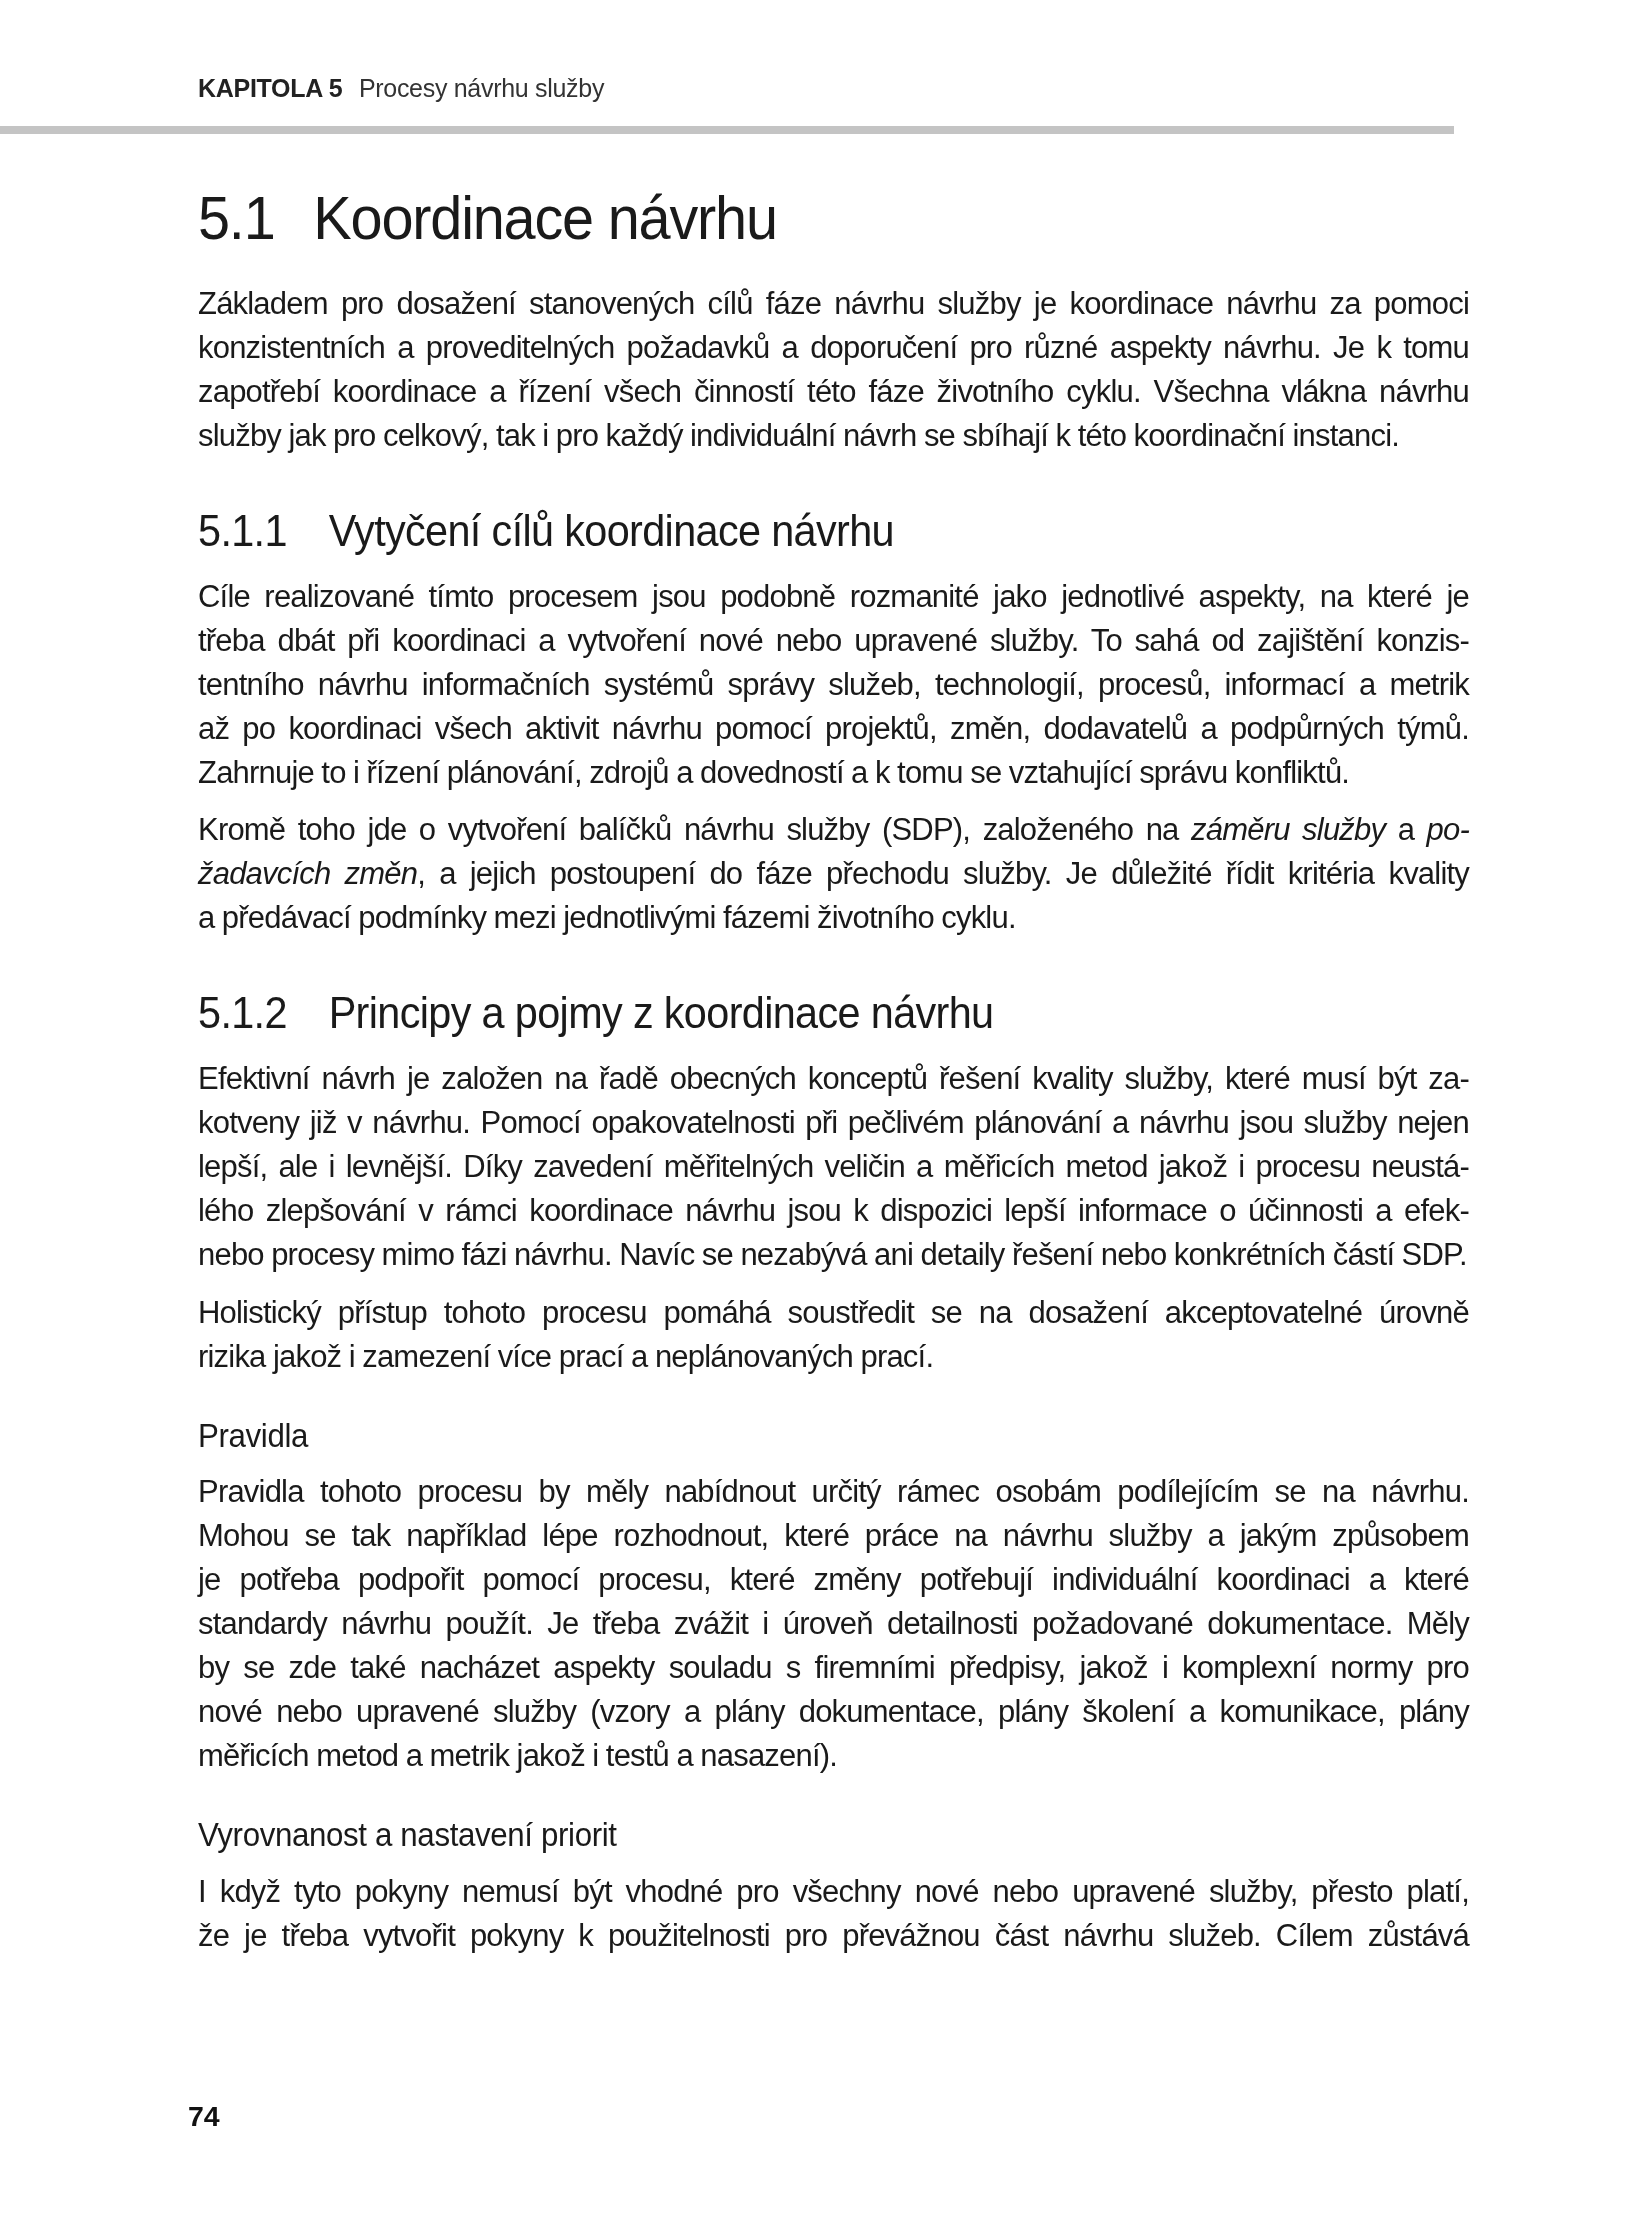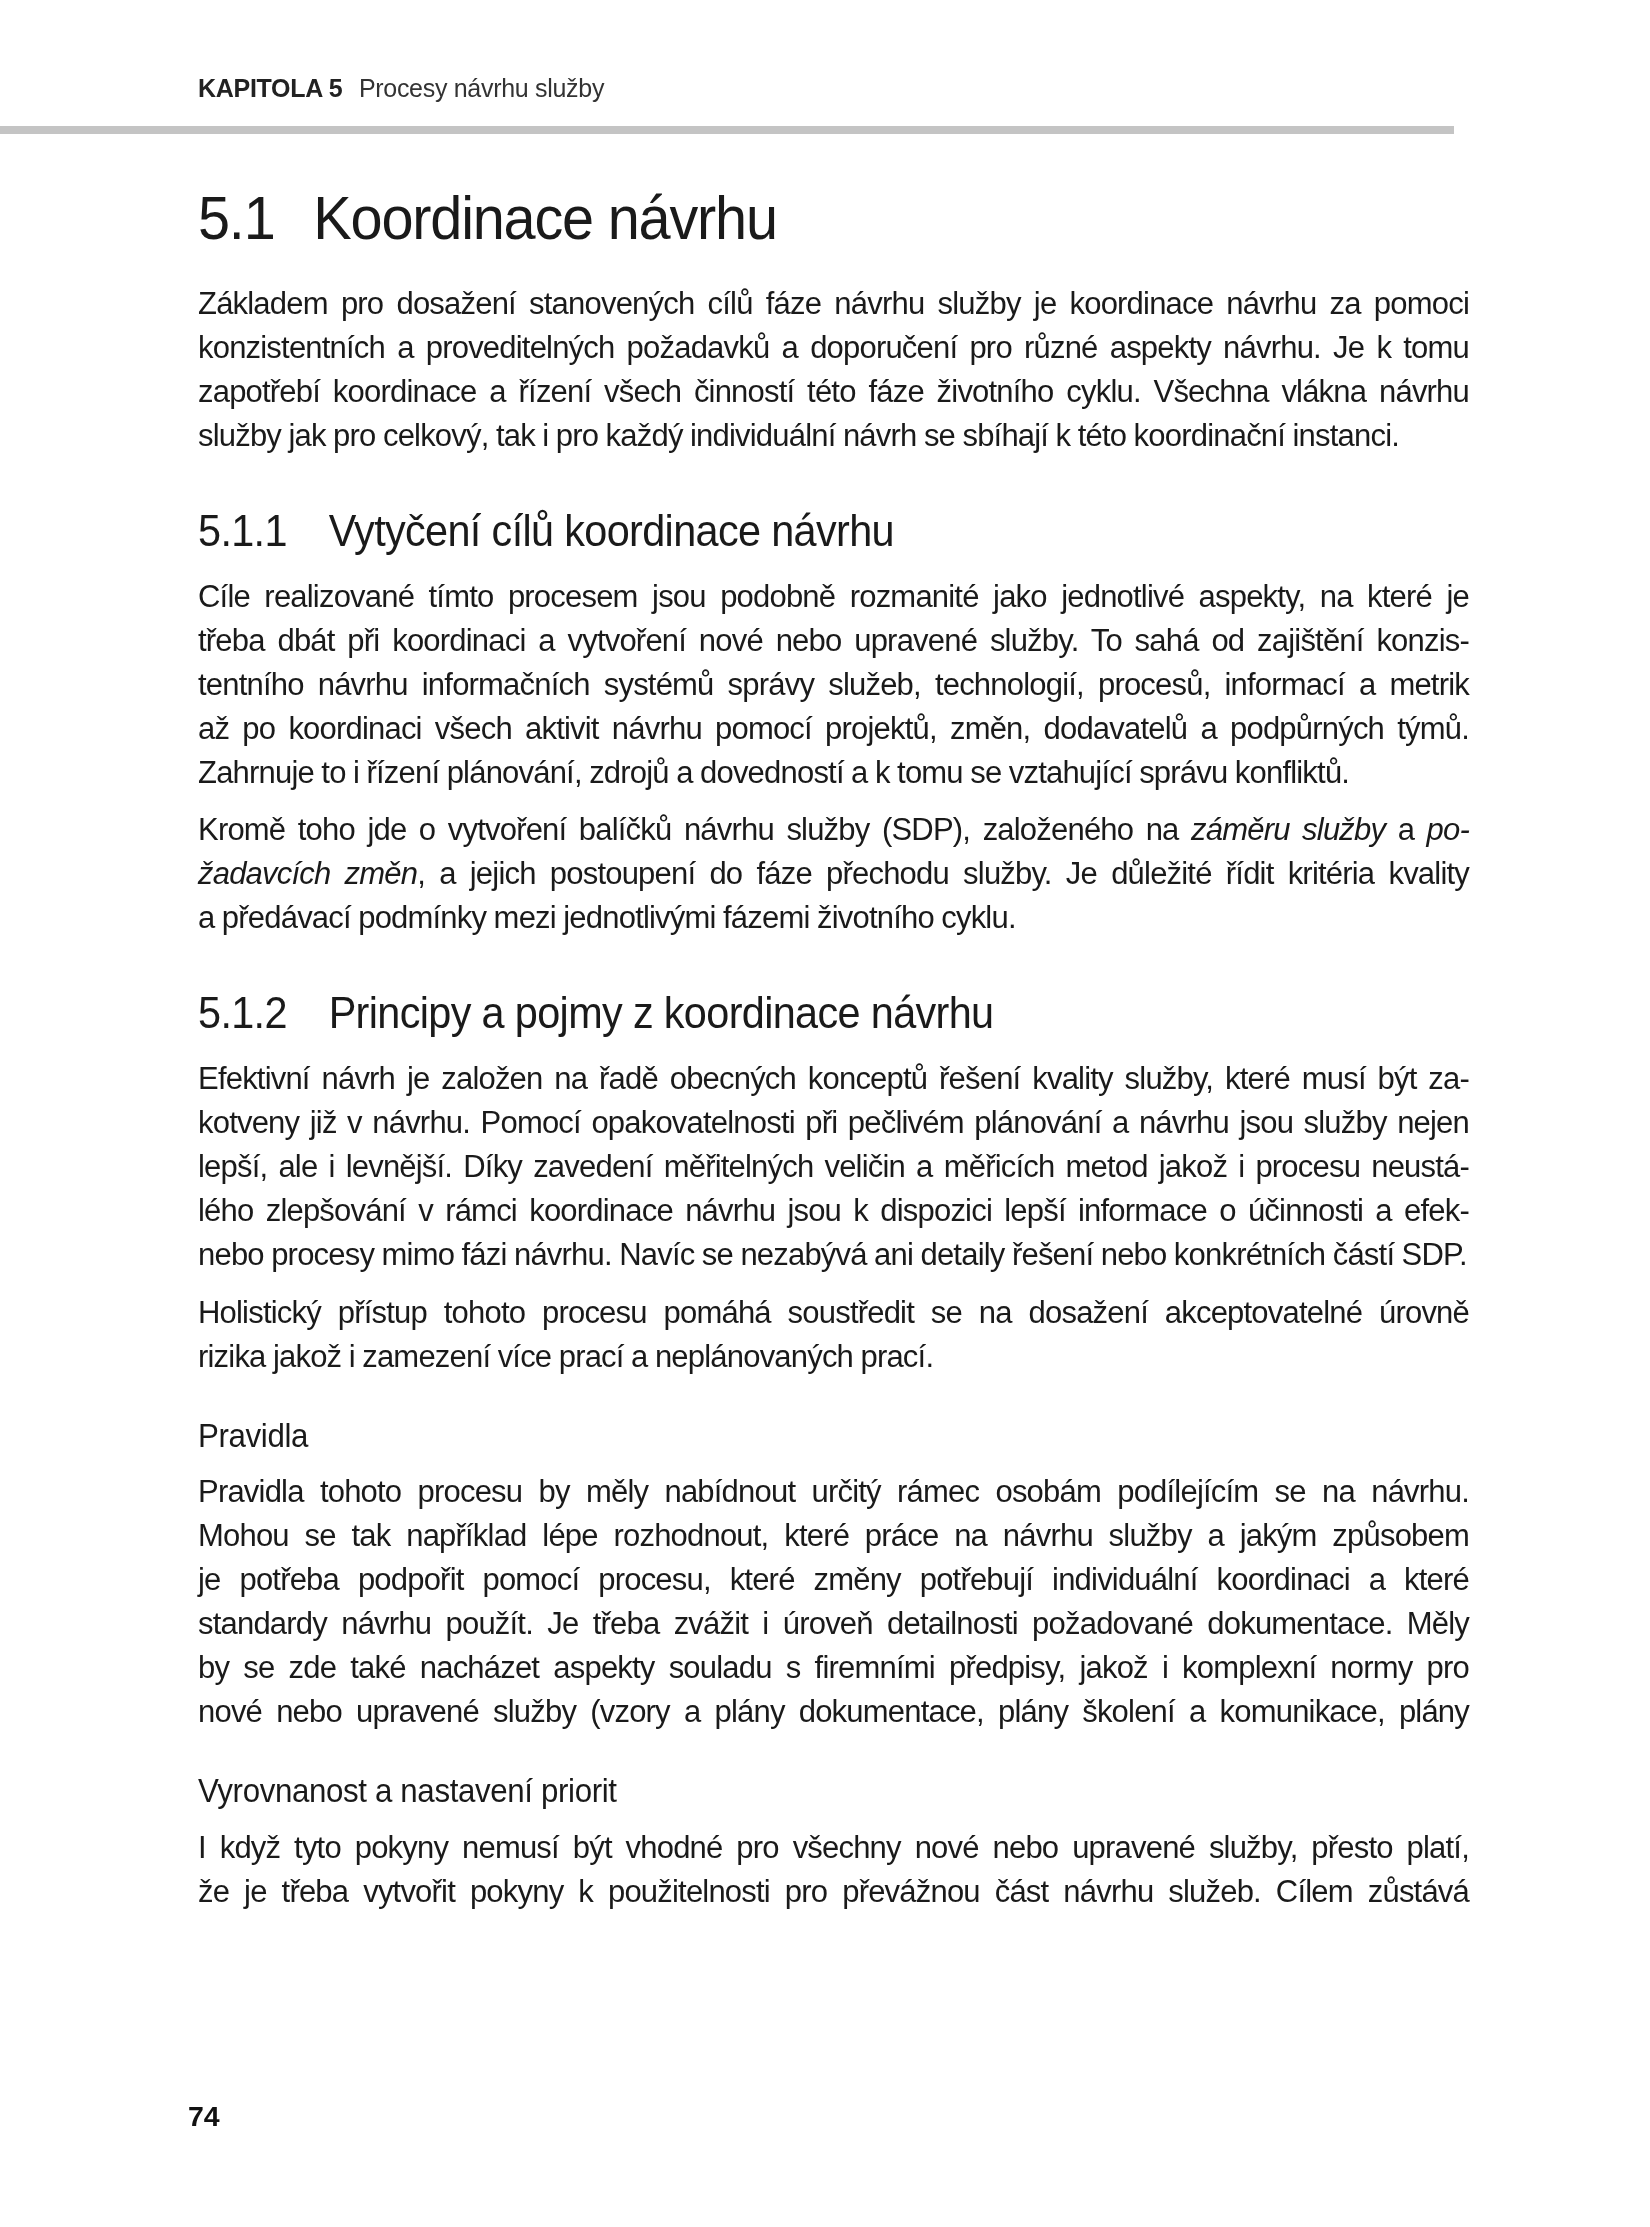--- a/index.html
+++ b/index.html
@@ -182,20 +182,21 @@
 
   <h3 class="topic">Pravidla</h3>
 
   <p class="body">
     <span class="line">Pravidla tohoto procesu by měly nabídnout určitý rámec osobám podílejícím se na návrhu.</span>
     <span class="line">Mohou se tak například lépe rozhodnout, které práce na návrhu služby a jakým způsobem</span>
     <span class="line">je potřeba podpořit pomocí procesu, které změny potřebují individuální koordinaci a které</span>
     <span class="line">standardy návrhu použít. Je třeba zvážit i úroveň detailnosti požadované dokumentace. Měly</span>
     <span class="line">by se zde také nacházet aspekty souladu s firemními předpisy, jakož i komplexní normy pro</span>
     <span class="line">nové nebo upravené služby (vzory a plány dokumentace, plány školení a komunikace, plány</span>
+    <span class="line last">měřicích metod a metrik jakož i testů a nasazení).</span>
   </p>
 
   <h3 class="topic">Vyrovnanost a nastavení priorit</h3>
 
   <p class="body">
     <span class="line">I když tyto pokyny nemusí být vhodné pro všechny nové nebo upravené služby, přesto platí,</span>
     <span class="line">že je třeba vytvořit pokyny k použitelnosti pro převážnou část návrhu služeb. Cílem zůstává</span>
   </p>
 
 </main>

